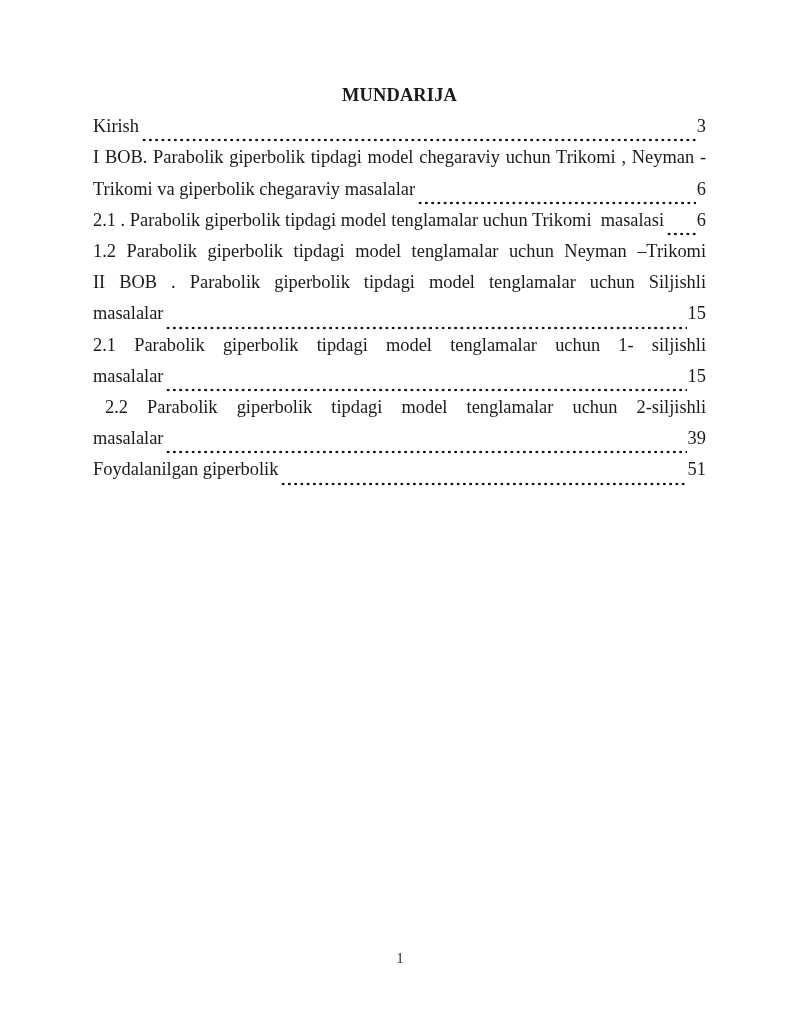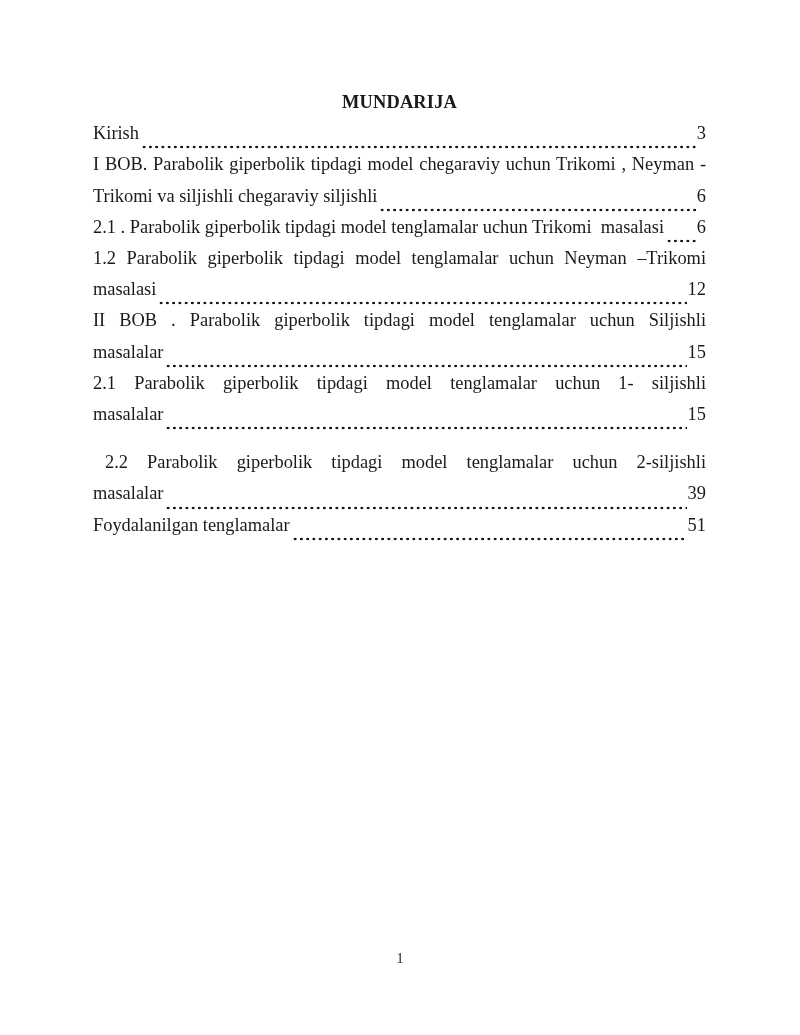--- a/index.html
+++ b/index.html
@@ -16,21 +16,21 @@
     color: #1a1a1a;
   }
   .doc-page {
     position: absolute;
     inset: 0;
     background: #ffffff;
   }
   .doc-content {
     position: absolute;
     left: 93px;
-    top: 87px;
+    top: 80px;
     width: 613px;
     font-size: 18.4px;
     line-height: 31.2px;
   }
   .doc-title {
     text-align: center;
     font-weight: bold;
     letter-spacing: 0.2px;
   }
   .toc-line {
@@ -56,21 +56,20 @@
   }
   
   .jl {
     display: block;
     text-align: justify;
     text-align-last: justify;
     white-space: normal;
   }
   .jl.indent {
     padding-left: 12px;
-    margin-top: 17px;
   }
   .page-footer {
     position: absolute;
     left: 0;
     top: 951px;
     width: 100%;
     text-align: center;
     font-size: 14px;
     color: #1a1a1a;
   }
@@ -87,40 +86,35 @@
       <span class="toc-text">Kirish</span>
       <span class="leader"></span>
       <span class="toc-page">3</span>
     </div>
 
     <div class="toc-line jl">
       <span>I BOB. Parabolik giperbolik tipdagi model chegaraviy uchun Trikomi , Neyman -</span>
     </div>
 
     <div class="toc-line">
-      <span class="toc-text">Trikomi va siljishli chegaraviy siljishli</span>
+      <span class="toc-text">Trikomi va giperbolik chegaraviy masalalar</span>
       <span class="leader"></span>
       <span class="toc-page">6</span>
     </div>
 
     <div class="toc-line">
       <span class="toc-text">2.1 . Parabolik giperbolik tipdagi model tenglamalar uchun Trikomi  masalasi</span>
       <span class="leader"></span>
       <span class="toc-page">6</span>
     </div>
 
     <div class="toc-line jl">
       <span>1.2  Parabolik giperbolik tipdagi model tenglamalar uchun  Neyman –Trikomi</span>
     </div>
 
-    <div class="toc-line">
-      <span class="toc-text">masalasi</span>
-      <span class="leader"></span>
-      <span class="toc-page">12</span>
-    </div>
 
     <div class="toc-line jl">
       <span>II BOB . Parabolik giperbolik tipdagi model tenglamalar uchun Siljishli</span>
     </div>
 
     <div class="toc-line">
       <span class="toc-text">masalalar</span>
       <span class="leader"></span>
       <span class="toc-page">15</span>
     </div>
@@ -140,21 +134,21 @@
     </div>
 
     <div class="toc-line">
       <span class="toc-text">masalalar</span>
       <span class="leader"></span>
       <span class="toc-page">39</span>
     </div>
 
 
     <div class="toc-line">
-      <span class="toc-text">Foydalanilgan tenglamalar</span>
+      <span class="toc-text">Foydalanilgan giperbolik</span>
       <span class="leader"></span>
       <span class="toc-page">51</span>
     </div>
 
   </div>
 
   <div class="page-footer">1</div>
 </div>
 
 </body></html>

